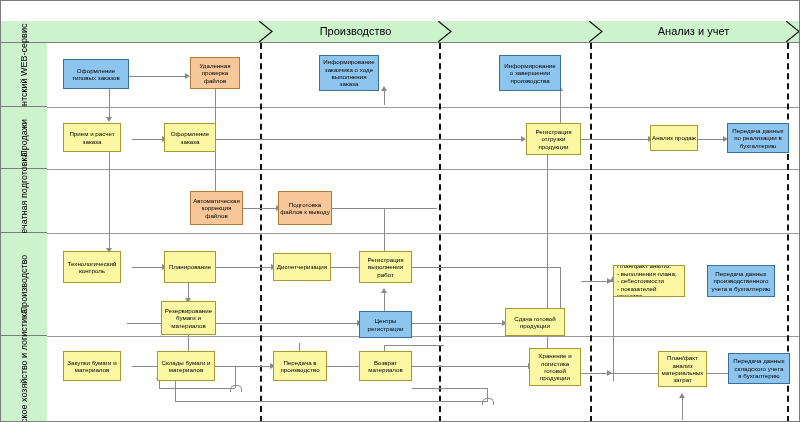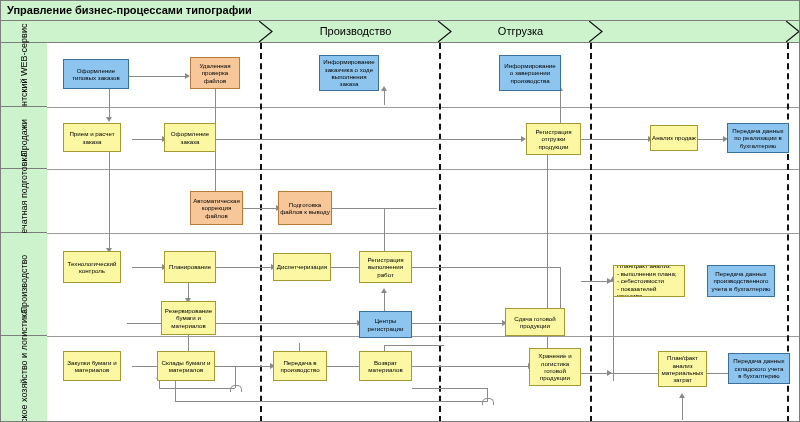--- a/index.html
+++ b/index.html
@@ -55,45 +55,42 @@
   .arw-d{border-left:3px solid transparent;border-right:3px solid transparent;border-top:5px solid #8a8a8a;}
   .arw-u{border-left:3px solid transparent;border-right:3px solid transparent;border-bottom:5px solid #8a8a8a;}
   .hop{position:absolute;width:10px;height:6px;border:1px solid #8a8a8a;border-bottom:none;
        border-radius:5px 5px 0 0;background:transparent;}
 </style>
 </head>
 <body>
 
 <div id="page">
 
-  <div id="title-bar">
-    <div id="title-text">Управление бизнес-процессами типографии</div>
-  </div>
 
   <div id="phase-band">
     <div class="chev" style="left:258px;">
       <svg width="14" height="21" viewBox="0 0 14 21">
           <path d="M0,0 L13,10.5 L0,21" fill="none" stroke="#111" stroke-width="1.2"></path>
         </svg>
     </div>
 
     <div class="phase" style="left:272px;width:165px;">Производство</div>
     <div class="chev" style="left:437px;">
       <svg width="14" height="21" viewBox="0 0 14 21">
           <path d="M0,0 L13,10.5 L0,21" fill="none" stroke="#111" stroke-width="1.2"></path>
         </svg>
     </div>
 
-    <div class="phase" style="left:451px;width:137px;">Отгрузка</div>
     <div class="chev" style="left:588px;">
       <svg width="14" height="21" viewBox="0 0 14 21">
           <path d="M0,0 L13,10.5 L0,21" fill="none" stroke="#111" stroke-width="1.2"></path>
         </svg>
     </div>
 
+    <div class="phase" style="left:602px;width:181px;">Анализ и учет</div>
     <div class="chev" style="left:785px;">
       <svg width="14" height="21" viewBox="0 0 14 21">
           <path d="M0,0 L13,10.5 L0,21" fill="none" stroke="#111" stroke-width="1.2"></path>
         </svg>
     </div>
   </div>
 
   <div id="lane-col">
     <div class="lane-label" style="top:0px;height:64px;">
       <span>Клиентский

